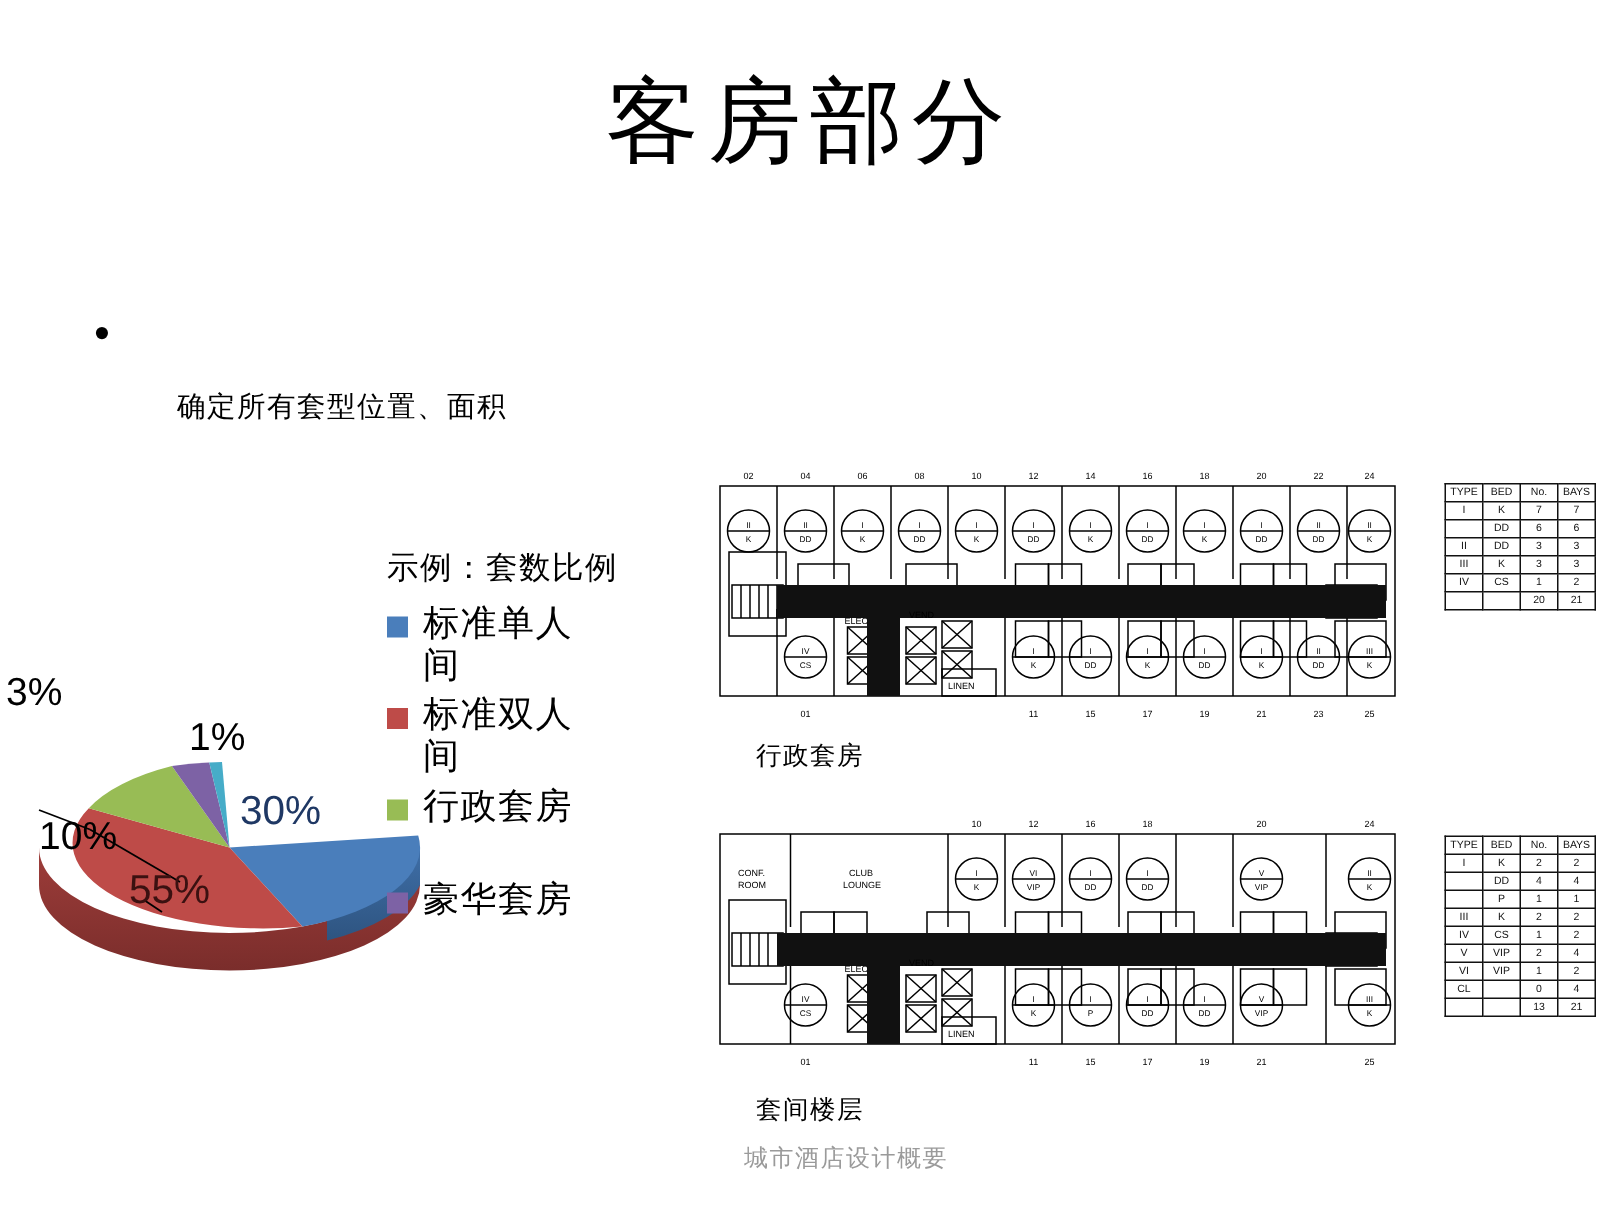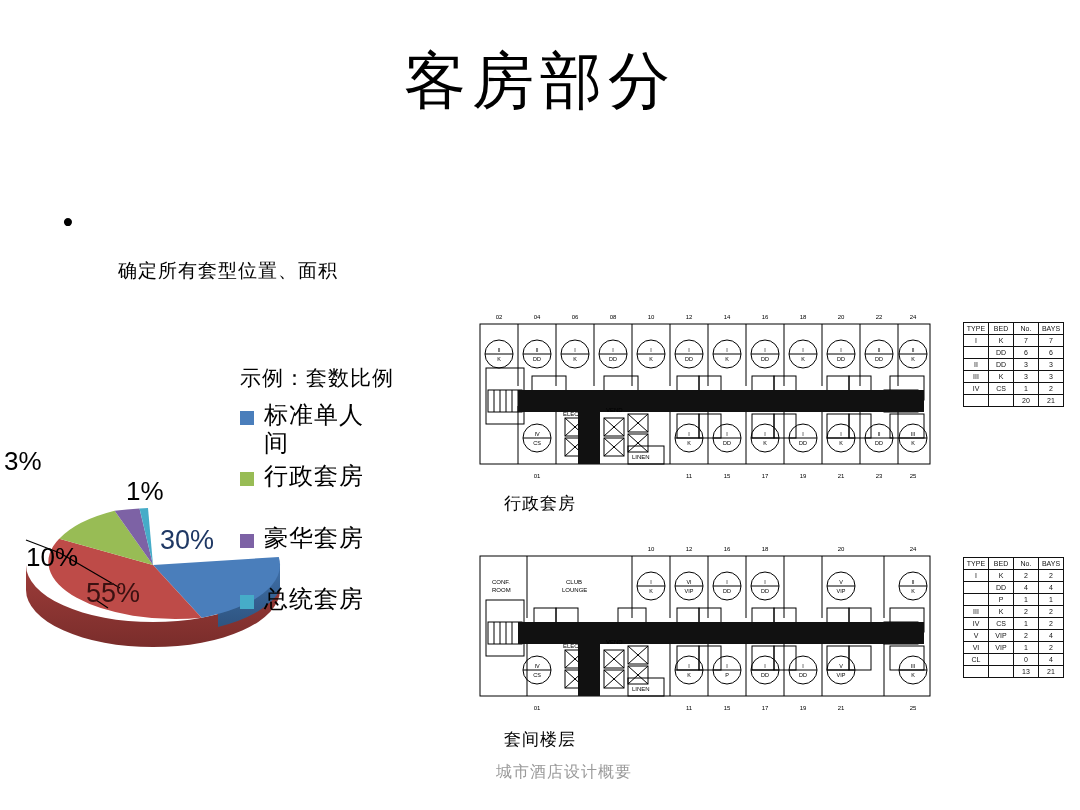--- a/index.html
+++ b/index.html
@@ -27,21 +27,21 @@
   svg.pie{position:absolute;left:0;top:0;overflow:visible;}
   .pct-label{position:absolute;font-family:"Liberation Sans","DejaVu Sans",sans-serif;
              font-size:26px;font-weight:normal;}
   .pct-30{left:160px;top:525px;color:#1F3864;font-size:27px;}
   .pct-55{left:86px;top:578px;color:#3B1111;font-size:27px;}
   .pct-10{left:28px;top:494px;color:#000;}
   .pct-3{left:6px;top:446px;color:#000;}
   .pct-1{left:128px;top:475px;color:#000;}
 
   
-  .legend{position:absolute;left:240px;top:364px;width:200px;}
+  .legend{position:absolute;left:258px;top:364px;width:200px;}
   .legend-title{font-size:21px;margin-bottom:10px;letter-spacing:1px;
                 font-family:"DejaVu Serif","Liberation Serif",serif;}
   .legend-item{display:flex;align-items:flex-start;margin-bottom:6px;}
   .legend-swatch{width:14px;height:14px;flex:0 0 14px;margin-right:10px;margin-top:9px;}
   .legend-label{font-size:24px;line-height:1.15;letter-spacing:1px;
                 font-family:"DejaVu Serif","Liberation Serif",serif;width:120px;}
 
   
   .plan{position:absolute;}
   .plan-caption{position:absolute;font-size:17px;letter-spacing:1px;
@@ -117,31 +117,31 @@
   <span class="pct-label pct-3" style="position:absolute;left:4px;top:86px;">3%</span>
   <span class="pct-label pct-1" style="position:absolute;left:126px;top:116px;">1%</span>
 </div>
 
 <div class="legend">
   <div class="legend-title">示例：套数比例</div>
   <div class="legend-item">
     <span class="legend-swatch" style="background:#4A7EBB"></span>
     <span class="legend-label">标准单人间</span>
   </div>
+  <div class="legend-item">
+    <span class="legend-swatch" style="background:#BE4B48"></span>
+    <span class="legend-label">标准双人间</span>
+  </div>
   <div class="legend-item" style="margin-top:4px">
     <span class="legend-swatch" style="background:#98BC55"></span>
     <span class="legend-label">行政套房</span>
   </div>
   <div class="legend-item" style="margin-top:34px">
     <span class="legend-swatch" style="background:#7D62A5"></span>
     <span class="legend-label">豪华套房</span>
-  </div>
-  <div class="legend-item" style="margin-top:34px">
-    <span class="legend-swatch" style="background:#46ACC8"></span>
-    <span class="legend-label">总统套房</span>
   </div>
 </div>
 
 <div class="plan plan1">
 <svg width="470" height="180" viewBox="0 0 470 180">
   <g stroke="#000" fill="none" stroke-width="1">
     <rect x="8" y="18" width="450" height="140"></rect>
 
     <g>
       <line x1="46" y1="18" x2="46" y2="80"></line>

